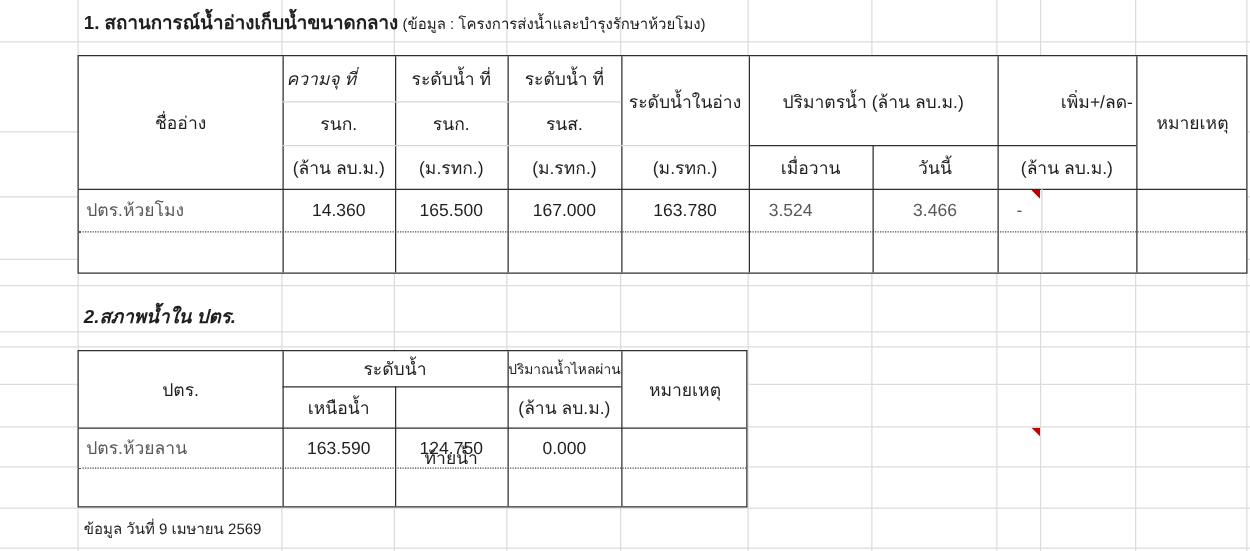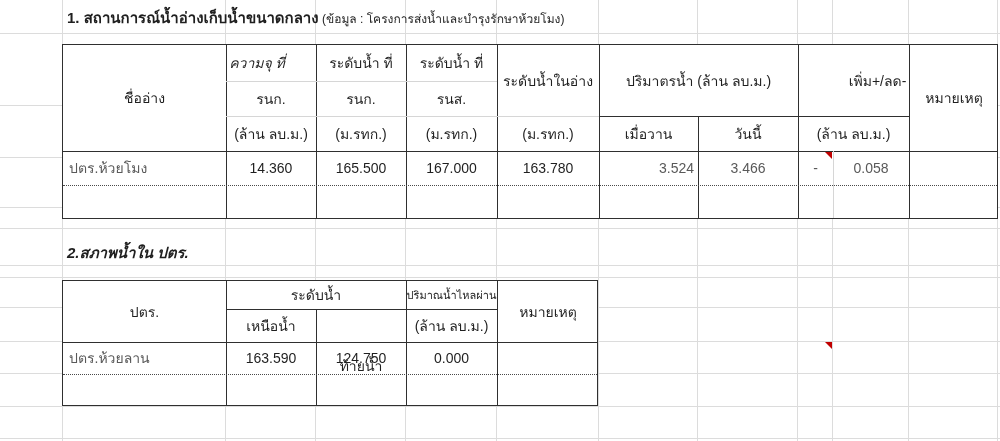--- a/index.html
+++ b/index.html
@@ -82,24 +82,23 @@
     <div class="cell" style="left:635px;top:71px;width:100px;height:35px;">วันนี้</div>
     <div class="cell" style="left:735px;top:0;width:111px;height:71px;margin-left:24px;">เพิ่ม+/ลด-</div>
     <div class="cell" style="left:735px;top:71px;width:111px;height:35px;">(ล้าน ลบ.ม.)</div>
     <div class="cell" style="left:846px;top:0;width:90px;height:106px;">หมายเหตุ</div>
 
     <div class="cell cl muted" style="left:0;top:106px;width:163px;height:34px;text-align:right;">ปตร.ห้วยโมง</div>
     <div class="cell" style="left:163px;top:106px;width:90px;height:34px;">14.360</div>
     <div class="cell" style="left:253px;top:106px;width:90px;height:34px;">165.500</div>
     <div class="cell" style="left:343px;top:106px;width:91px;height:34px;">167.000</div>
     <div class="cell" style="left:434px;top:106px;width:102px;height:34px;">163.780</div>
-    <div class="cell muted" style="left:564px;top:106px;width:99px;height:34px;">3.524</div>
+    <div class="cell muted" style="left:520px;top:106px;width:99px;height:34px;">3.524</div>
     <div class="cell muted" style="left:635px;top:106px;width:100px;height:34px;">3.466</div>
     <div class="cell muted" style="left:735px;top:106px;width:35px;height:34px;">-</div>
-    <div class="cell muted" style="left:770px;top:106px;width:76px;height:34px;">0.058</div>
     <div class="cell" style="left:846px;top:106px;width:90px;height:34px;"></div>
 
     <div class="note-tri" style="left:762px;top:107px;"></div>
   </div>
 
   <div class="txt bold" style="left:67px;top:239px;height:28px;font-style:italic;">2.สภาพน้ำใน ปตร.</div>
 
   <div class="tbl" style="left:62px;top:280px;width:536px;height:126px;">
     <div class="bv" style="left:163px;"></div>
     <div class="bv" style="left:253px;top:28px;"></div>
@@ -119,14 +118,15 @@
 
     <div class="cell cl muted" style="left:0;top:61px;width:163px;height:32px;">ปตร.ห้วยลาน</div>
     <div class="cell" style="left:163px;top:61px;width:90px;height:32px;">163.590</div>
     <div class="cell" style="left:253px;top:61px;width:90px;height:32px;">124.750</div>
     <div class="cell" style="left:343px;top:61px;width:91px;height:32px;">0.000</div>
     <div class="cell" style="left:434px;top:61px;width:102px;height:32px;"></div>
   </div>
 
   <div class="note-tri" style="left:825px;top:342px;"></div>
 
+  <div class="txt" style="left:67px;top:408px;height:28px;">ข้อมูล วันที่ 9 เมษายน 2569</div>
 
 </div>
 
 </body></html>

